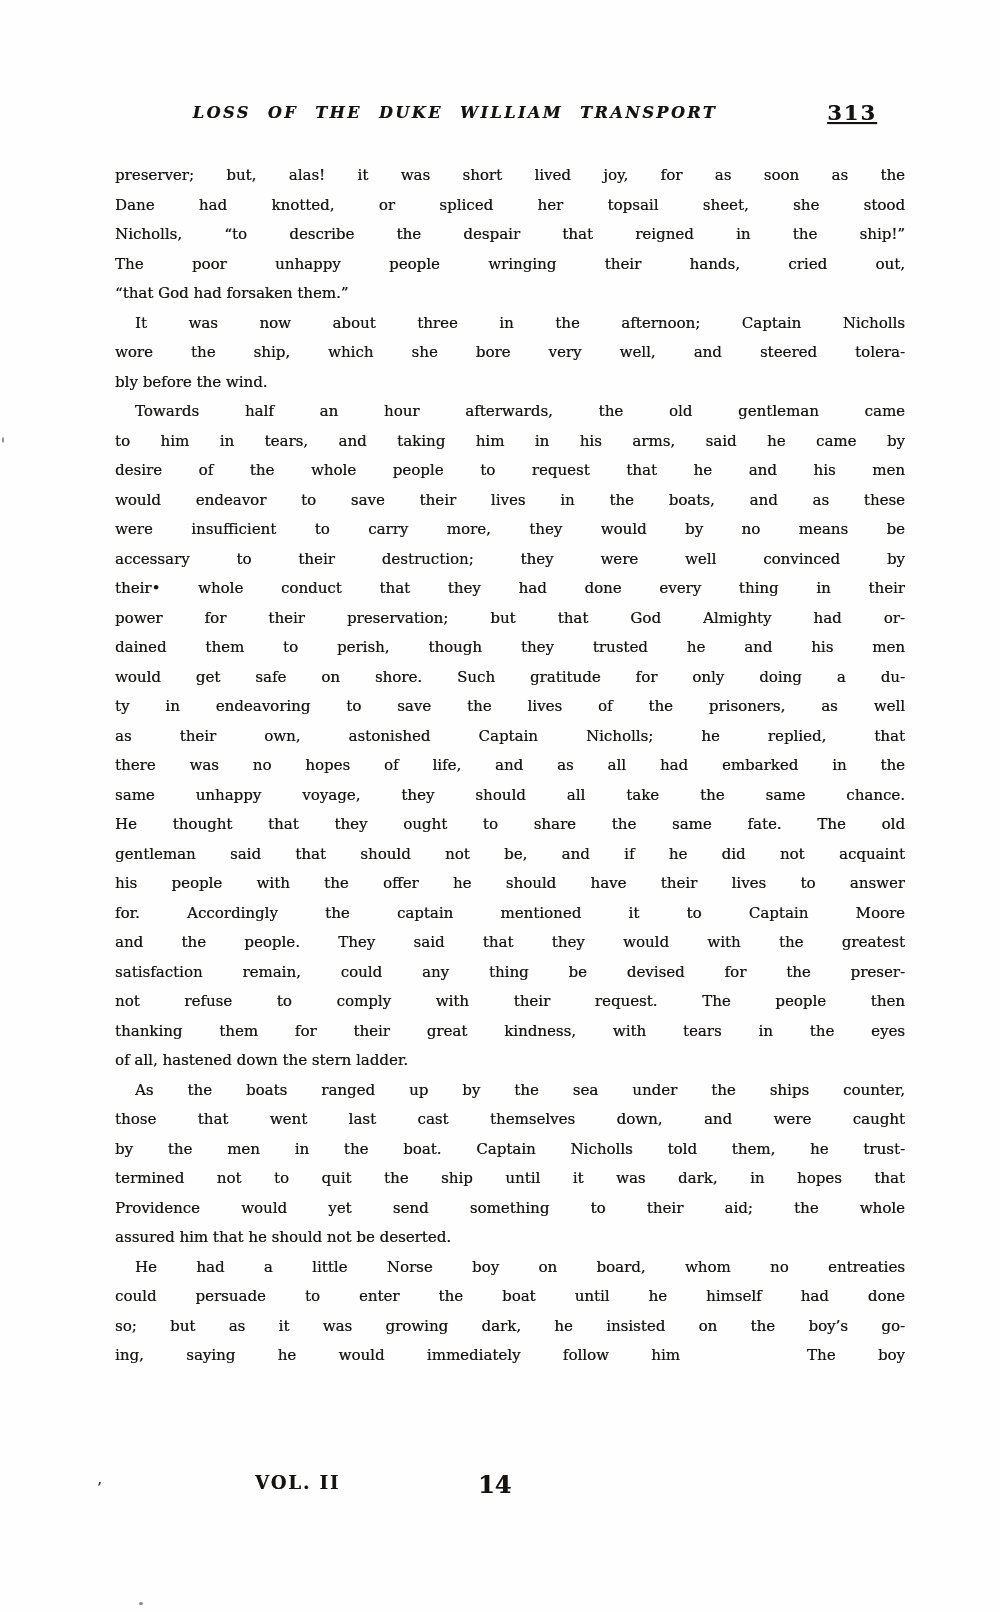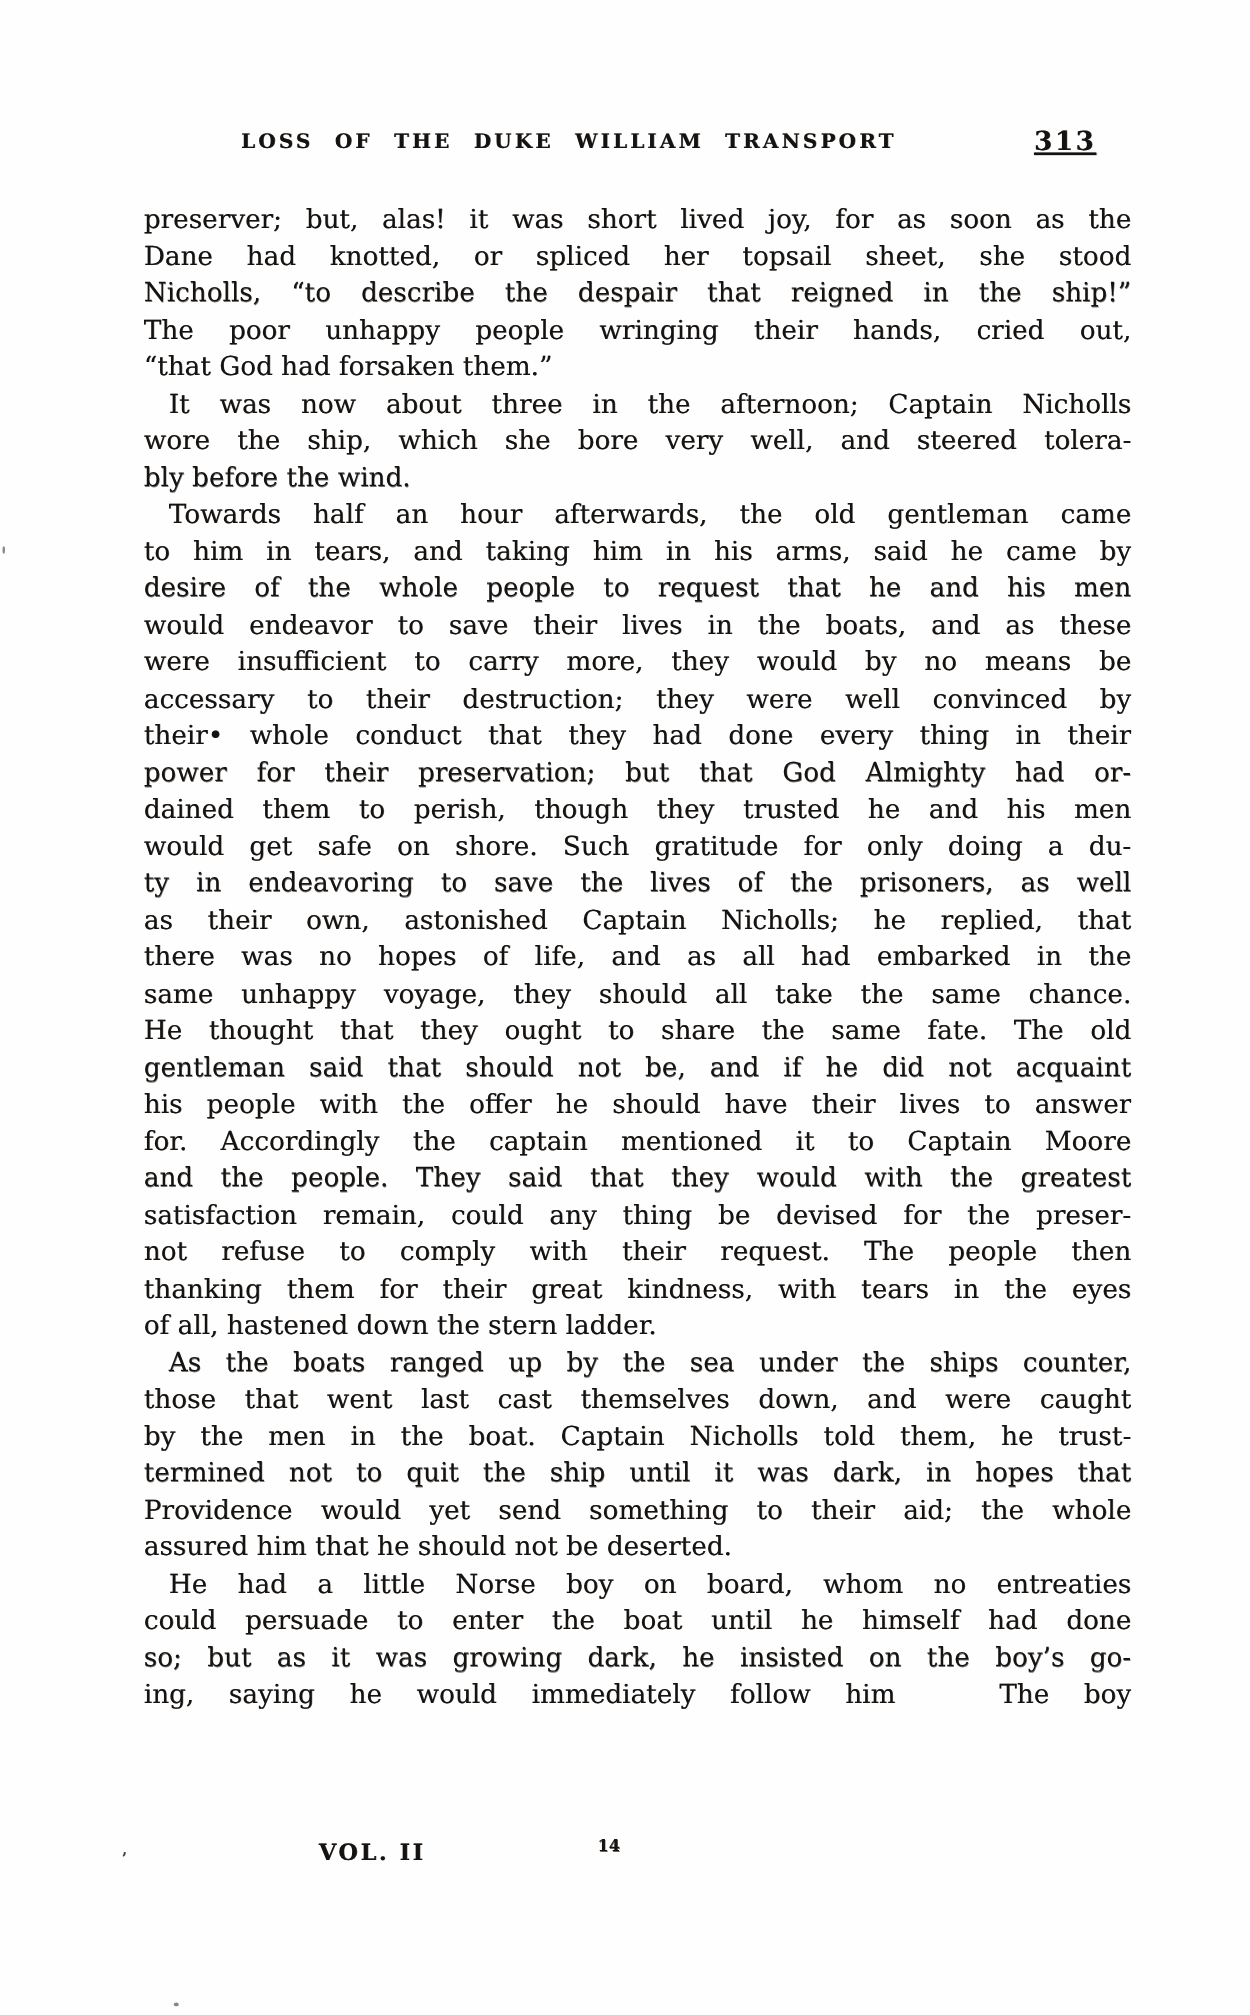--- a/index.html
+++ b/index.html
@@ -30,38 +30,39 @@
     position: absolute;
     left: 0;
     right: 110px;
     text-align: center;
     font-size: 16px;
     font-weight: bold;
     letter-spacing: 2.5px;
     word-spacing: 9px;
     white-space: nowrap;
     text-shadow: 0.4px 0.2px 0 rgba(0,0,0,0.6);
+    font-style: italic;
   }
   .running-pagenum {
     position: absolute;
     right: 28px;
     top: -3px;
     font-size: 21px;
     font-weight: bold;
     letter-spacing: 2px;
     text-shadow: 0.4px 0.2px 0 rgba(0,0,0,0.6);
     text-decoration: underline;
   }
   
   .text-block {
     position: absolute;
     top: 161px;
     left: 115px;
     width: 790px;
-    font-size: 21px;
+    font-size: 15px;
     line-height: 29.5px;
     text-shadow: 0.35px 0.2px 0 rgba(0,0,0,0.55);
   }
   .paragraph { margin: 0; }
   .line {
     height: 29.5px;
     overflow: hidden;
     text-align: justify;
     text-align-last: justify;
   }
@@ -89,21 +90,21 @@
     position: absolute;
     left: 140px;
     top: 0;
     font-size: 18px;
     letter-spacing: 2px;
   }
   .signature-mark {
     position: absolute;
     left: 363px;
     top: -2px;
-    font-size: 13px;
+    font-size: 24px;
   }
   .scan-speck {
     position: absolute;
     width: 4px;
     height: 3px;
     background: #555;
     border-radius: 50%;
     opacity: 0.7;
   }
   .speck-bottom { left: 139px; top: 1602px; }

